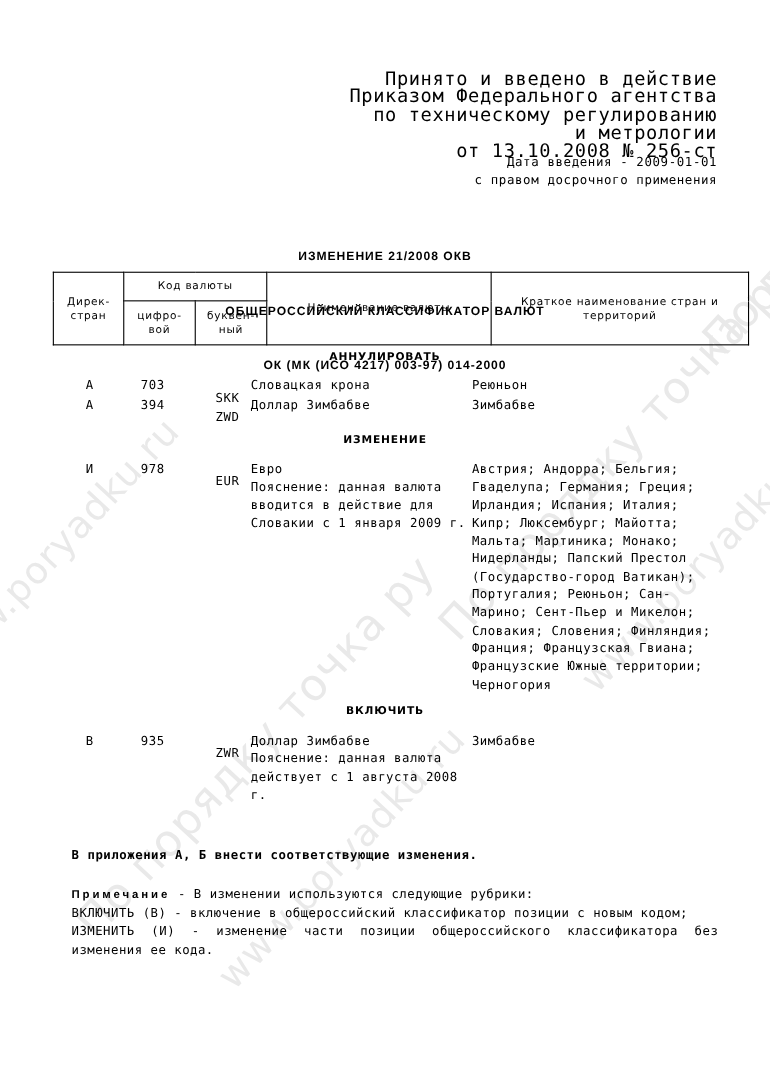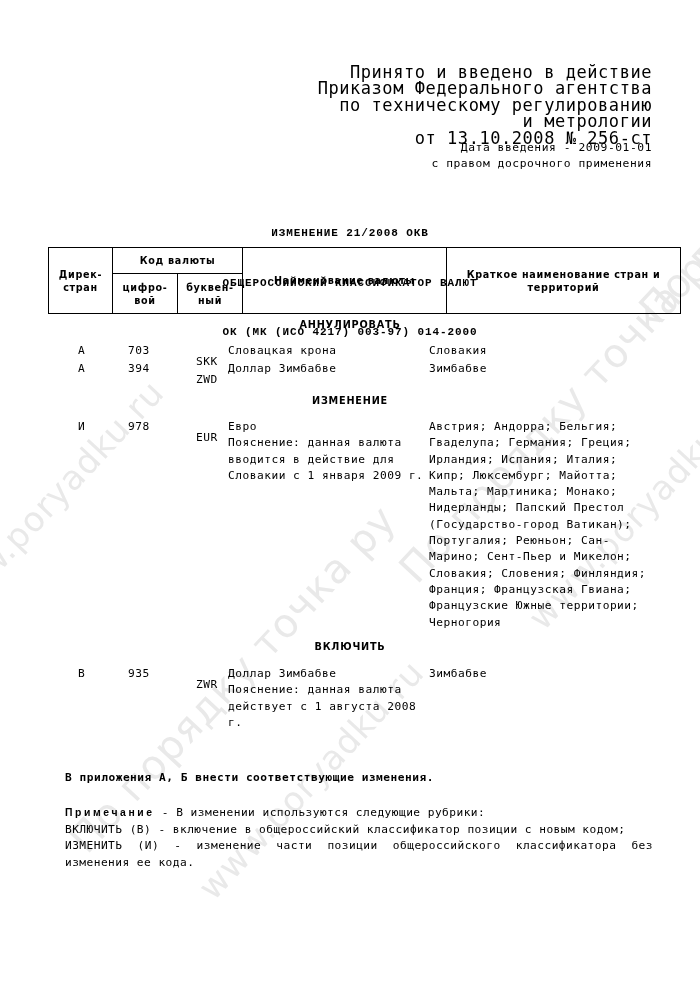--- a/index.html
+++ b/index.html
@@ -76,39 +76,39 @@
   
   #title-block {
     left: 48px;
     top: 192px;
     width: 604px;
     text-align: center;
     font-size: 11px;
     font-weight: bold;
     line-height: 16.5px;
     letter-spacing: 0.9px;
-    font-family: Liberation Mono, monospace;
+    font-family: Liberation Sans, sans-serif;
     white-space: pre;
   }
 
   
   #head-table {
     left: 48px;
     top: 247px;
     width: 604px;
     border-collapse: collapse;
     table-layout: fixed;
     position: absolute;
   }
   #head-table td {
     border: 1px solid #000;
     text-align: center;
     vertical-align: middle;
     font-family: "DejaVu Sans", "Liberation Sans", sans-serif;
-    font-weight: bold;
+    font-weight: normal;
     font-size: 9.6px;
     letter-spacing: 0.7px;
     line-height: 13px;
     padding: 2px 3px;
   }
   .th-dir   { width: 57px;  height: 56px; }
   .th-code  { width: 123px; height: 21px; }
   .th-num   { width: 60px;  height: 35px; }
   .th-alpha { width: 63px;  height: 35px; }
   .th-name  { width: 197px; height: 56px; }
@@ -210,21 +210,21 @@
     </tbody>
       </table>
 
     <div class="abs section-head" style="top:319px;">АННУЛИРОВАТЬ</div>
 
     <div class="abs row" style="top:343px; height:18px;">
       <span class="cell c-dir">А</span>
       <span class="cell c-num">703</span>
       <span class="cell c-alpha">SKK</span>
       <span class="cell c-name">Словацкая крона</span>
-      <span class="cell c-ctry">Словакия</span>
+      <span class="cell c-ctry">Реюньон</span>
     </div>
 
     <div class="abs row" style="top:361px; height:18px;">
       <span class="cell c-dir">А</span>
       <span class="cell c-num">394</span>
       <span class="cell c-alpha">ZWD</span>
       <span class="cell c-name">Доллар Зимбабве</span>
       <span class="cell c-ctry">Зимбабве</span>
     </div>
 

